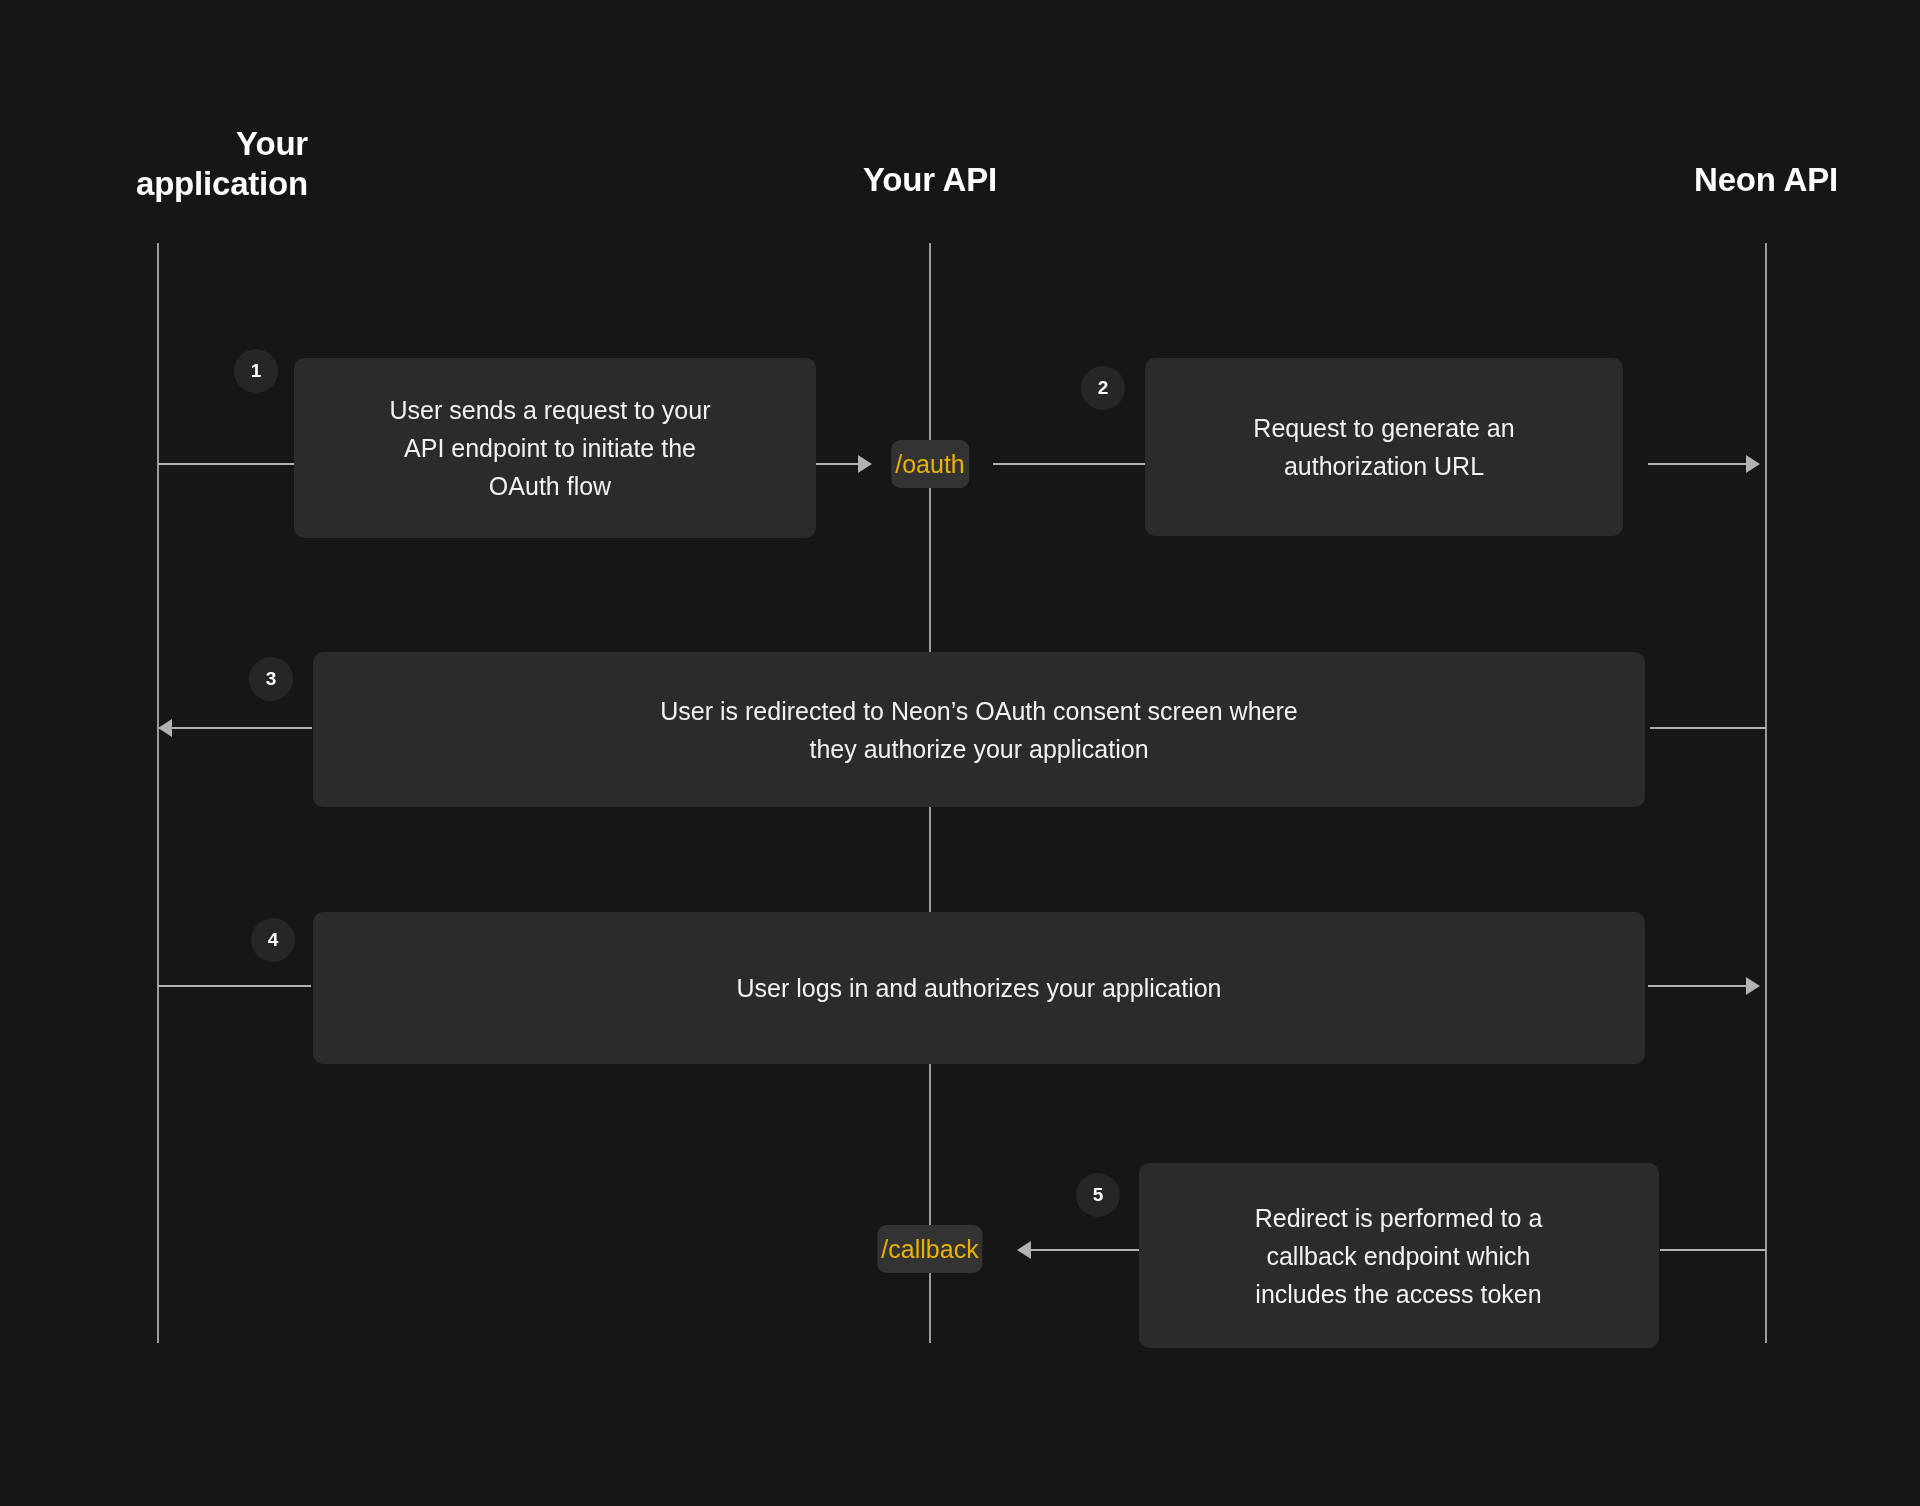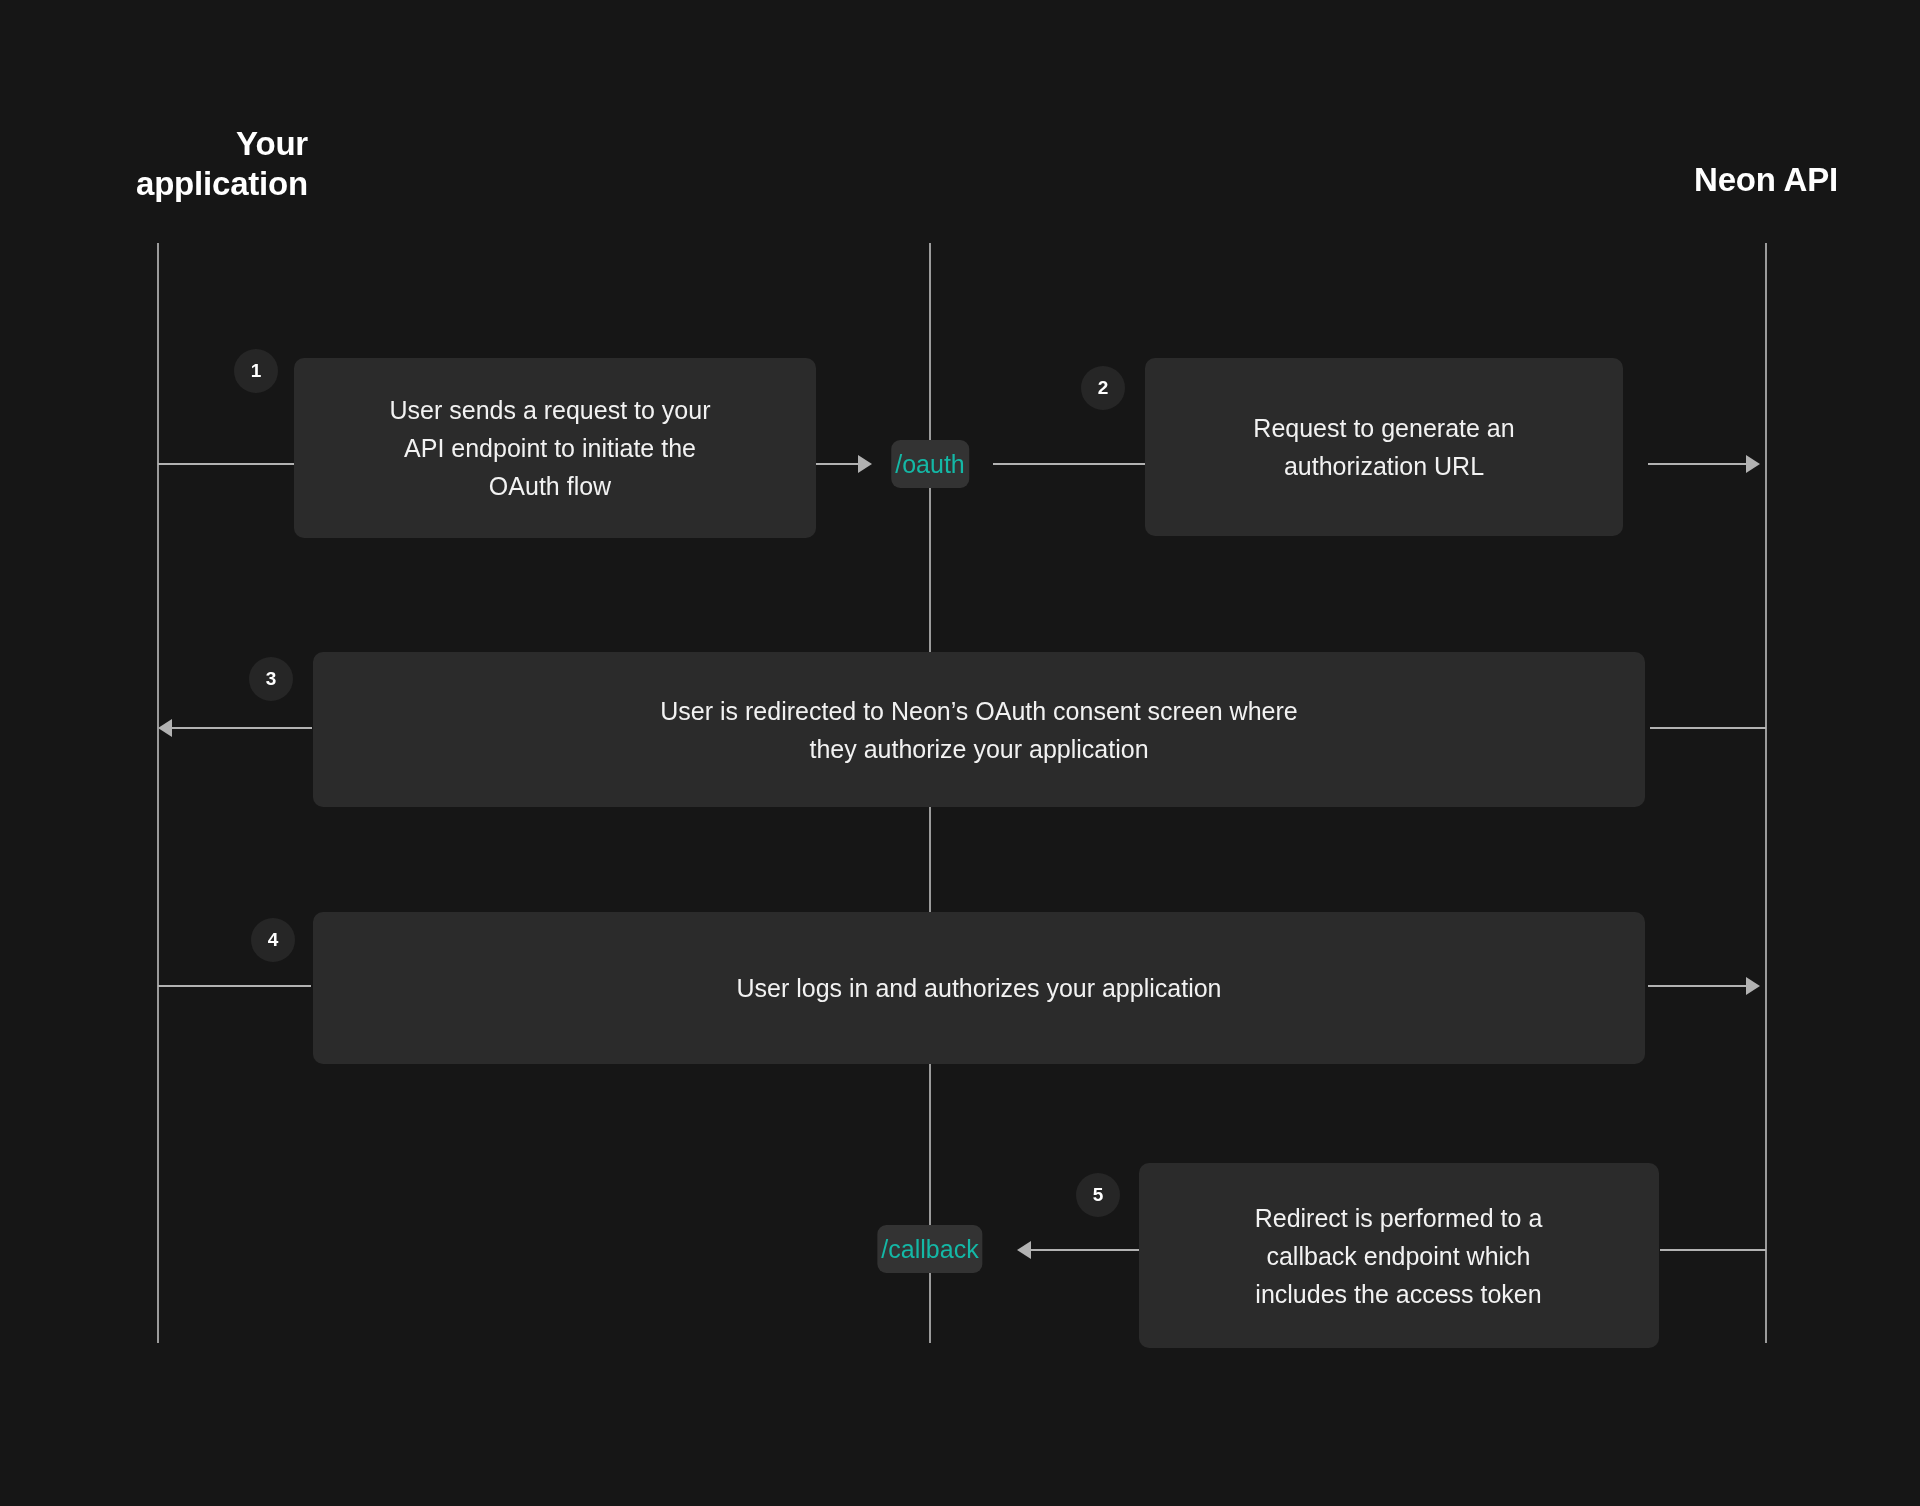--- a/index.html
+++ b/index.html
@@ -72,21 +72,21 @@
     font-size: 19px;
     font-weight: 700;
   }
 
   
   .pill {
     position: absolute;
     background: #333333;
     border-radius: 9px;
     padding: 9px 4px;
-    color: #14b8a6;
+    color: #eab308;
     font-size: 25px;
     line-height: 1.2;
     white-space: nowrap;
     transform: translate(-50%, -50%);
   }
 
   
   .conn {
     position: absolute;
     height: 2px;
@@ -108,20 +108,21 @@
     border-right: 14px solid #b2b2b2;
   }
 </style>
 </head>
 <body>
 
 <div id="canvas">
 
   <div class="lifeline-label" style="left:158px; top:124px; width:300px;text-align:right;">Your
 application</div>
+  <div class="lifeline-label" style="left:930px; top:160px; width:300px;">Your API</div>
   <div class="lifeline-label" style="left:1766px; top:160px; width:300px;">Neon API</div>
 
   <div class="lifeline-line" style="left:157px; top:243px; height:1100px;"></div>
   <div class="lifeline-line" style="left:929px; top:243px; height:1100px;"></div>
   <div class="lifeline-line" style="left:1765px; top:243px; height:1100px;"></div>
 
   <div class="conn" style="left:158px; top:463px; width:140px;"></div>
   <div class="badge" style="left:234px; top:349px;">1</div>
   <div class="msg-box" style="left:294px; top:358px; width:522px; height:180px;padding-left:16px;">
     <div class="msg-text">User sends a request to your

